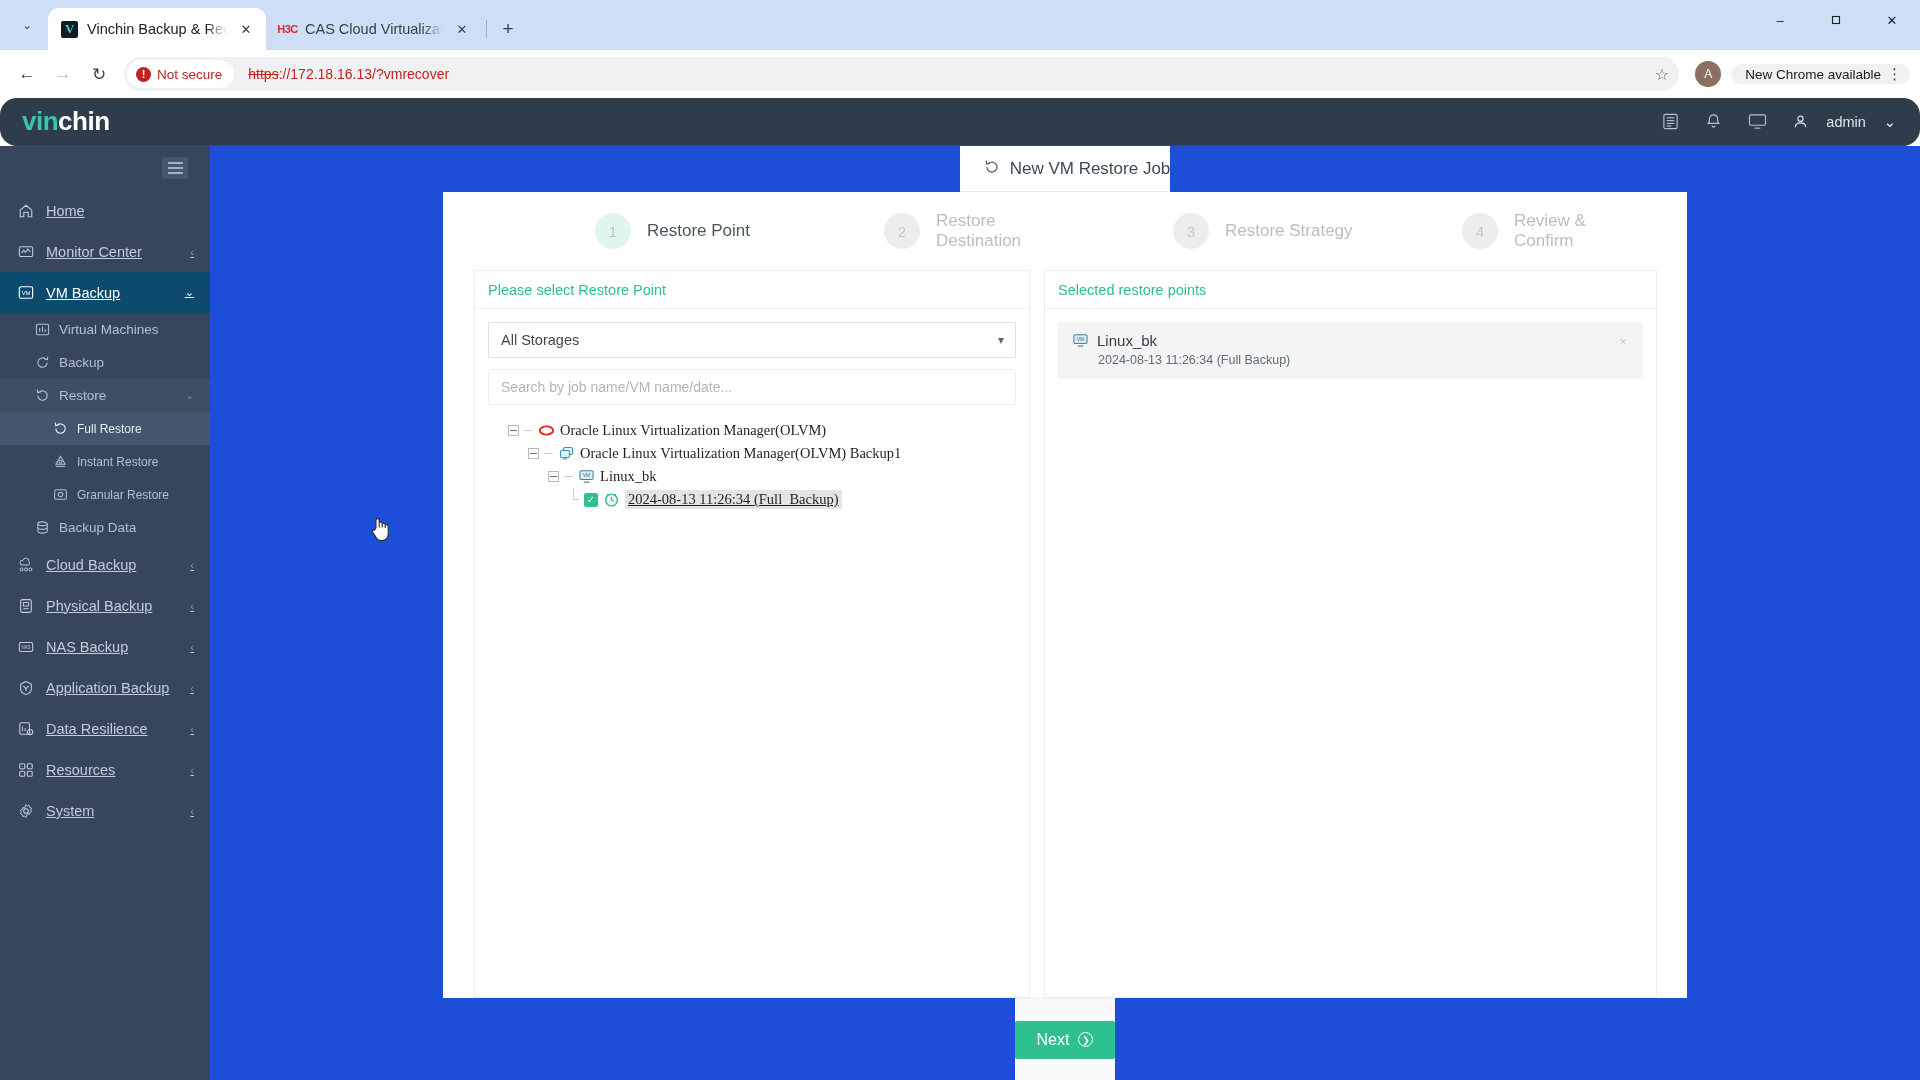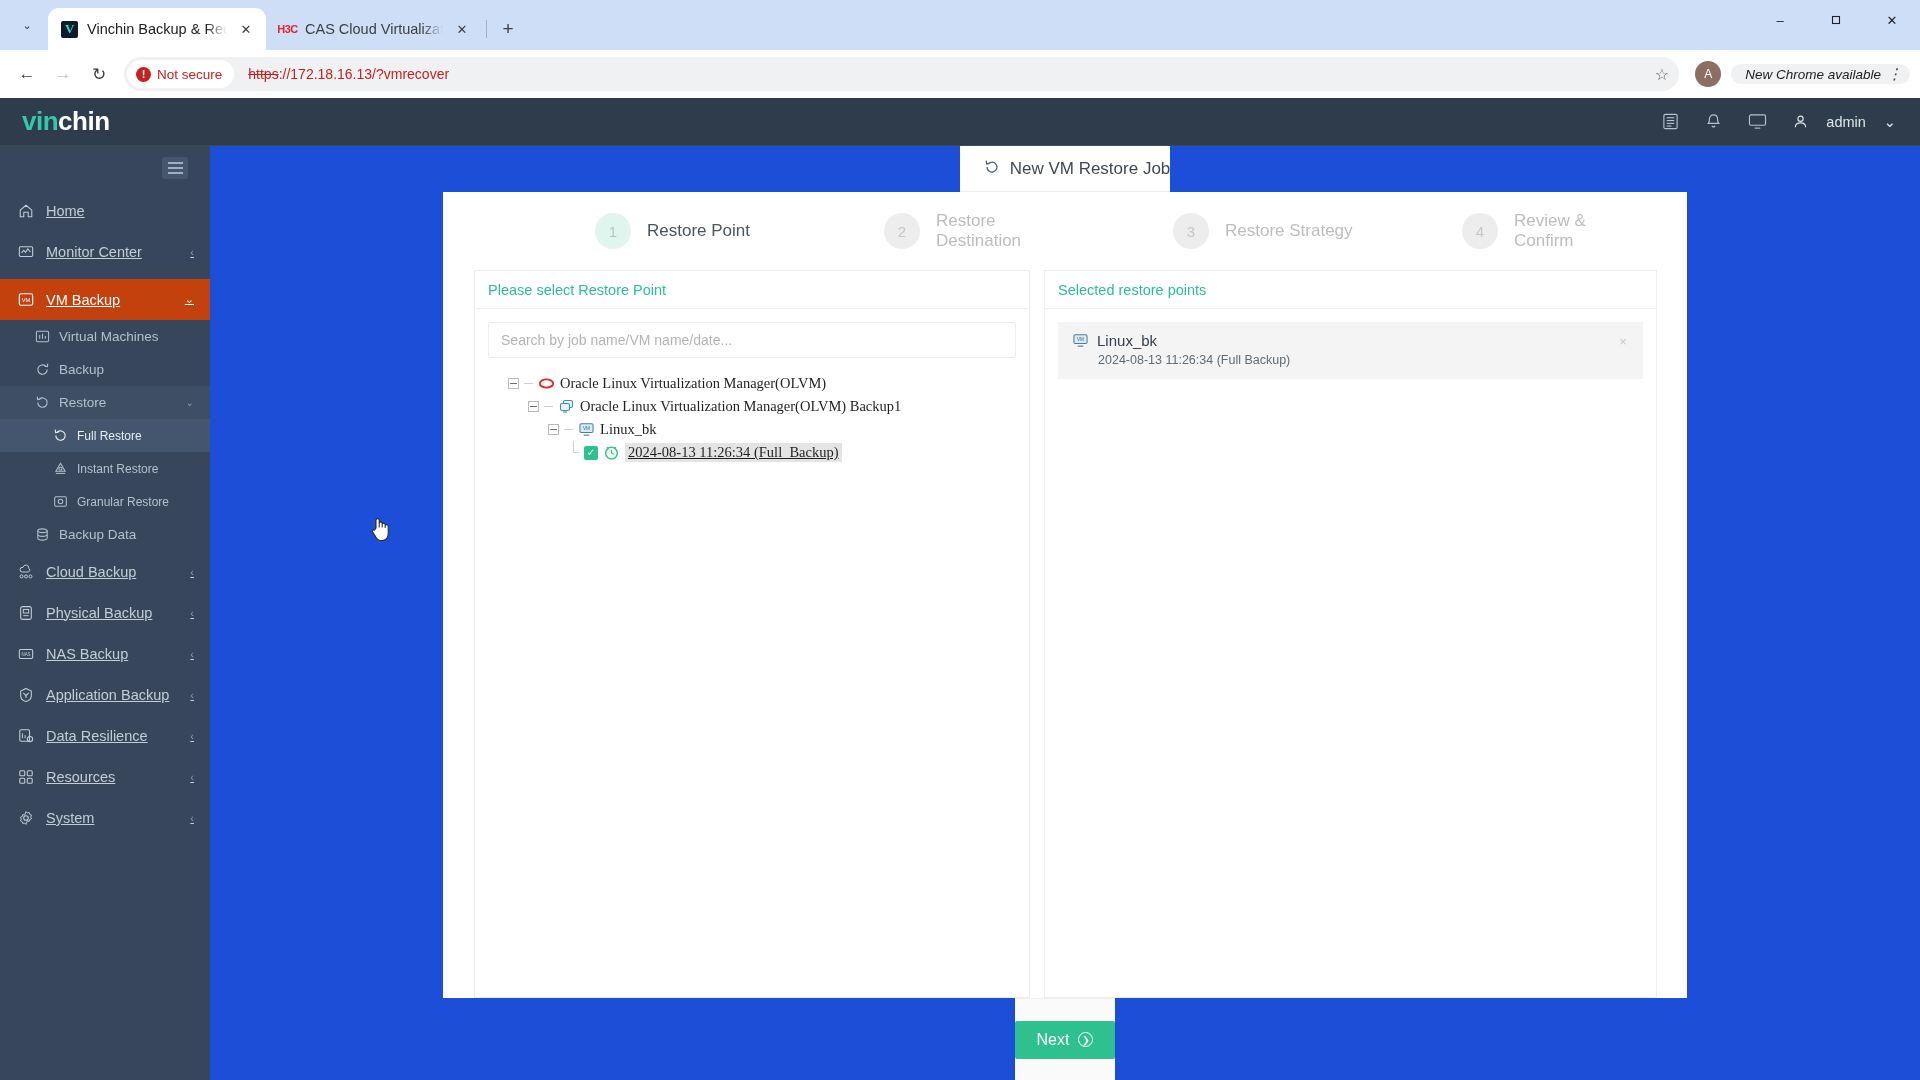--- a/index.html
+++ b/index.html
@@ -89,30 +89,30 @@
   .urltext .rest { color: #c5221f; }
   .star { margin-left: auto; font-size: 16px; color: #5f6368; }
   .avatar {
     width: 26px; height: 26px; border-radius: 13px; background: #8d6e63;
     color: #fff; font-size: 12px; display: flex; align-items: center;
     justify-content: center; margin: 0 6px;
   }
   .chromepill {
     height: 20px; background: #eff1f3; border-radius: 15px; display: flex;
     align-items: center; padding: 0 8px 0 14px; gap: 6px; font-size: 13.5px;
-    color: #202124; margin-left: 2px; font-style: italic;
+    color: #202124; margin-left: 2px;
   }
   .kebab { font-size: 15px; color: #3c4043; letter-spacing: 0; }
 
   
   .app { flex: 1; display: flex; flex-direction: column; min-height: 0; }
 
   .appheader {
     height: 48px; background: #2e3c4b; display: flex; align-items: center;
-    padding: 0 24px 0 22px; flex: none; border-bottom: 1px solid #3a4857;
+    padding: 0 24px 0 22px; flex: none; border-bottom: 1px solid #3a4857; border-radius: 17px;
   }
   .logo { font-size: 26px; font-weight: 700; letter-spacing: -0.5px; }
   .logo .a { color: #35c6ad; }
   .logo .b { color: #ffffff; }
   .hdr-right { margin-left: auto; display: flex; align-items: center; gap: 26px; }
   .hdr-icon { color: #b7c2cd; display: flex; align-items: center; }
   .hdr-user { display: flex; align-items: center; gap: 18px; color: #dfe5ea; font-size: 14.5px; }
 
   .body { flex: 1; display: flex; min-height: 0; }
 
@@ -126,21 +126,21 @@
     width: 26px; height: 22px; background: #46566b; border-radius: 3px;
     display: flex; flex-direction: column; justify-content: center;
     align-items: center; gap: 3px;
   }
   .sb-toggle i { display: block; width: 15px; height: 2px; background: #9fb0c2; }
   .sb-item {
     height: 41px; display: flex; align-items: center; padding-left: 18px;
     color: #c3cdd8; font-size: 14.5px; gap: 12px; position: relative; text-decoration: underline;
   }
   .sb-item .chev { margin-left: auto; margin-right: 16px; font-size: 11px; color: #8c9bac; }
-  .sb-item.active { background: #c2410c; color: #ffffff; margin-top: 7px; }
+  .sb-item.active { background: #0c4a6e; color: #ffffff; }
   .sb-item.active .chev { color: #ffffff; }
   .sb-sub {
     height: 33px; display: flex; align-items: center; padding-left: 34px;
     color: #b4c0cd; font-size: 13.5px; gap: 9px;
   }
   .sb-sub.cur { background: #3e4e63; }
   .sb-sub2 {
     height: 33px; display: flex; align-items: center; padding-left: 52px;
     color: #b4c0cd; font-size: 12px; gap: 9px;
   }
@@ -581,20 +581,26 @@
               <span class="step-label off">Review &amp; Confirm</span>
             </div>
           </div>
 
           <div class="panels">
 
             <div class="panel panel-left">
               <div class="panel-head">Please select Restore Point</div>
               <div class="panel-body">
 
+                <div class="select-wrap">
+                  <select class="vselect">
+                    <option>All Storages</option>
+                  </select>
+                  <span class="select-caret">▾</span>
+                </div>
 
                 <input class="vsearch" type="text" placeholder="Search by job name/VM name/date..." style="">
 
                 <div class="tree">
 
                   <div class="tnode l1">
                     <span class="toggle-box"></span>
                     <span class="tline"></span>
                     <span class="ticon">
                       <svg width="17" height="13" viewBox="0 0 18 14">

